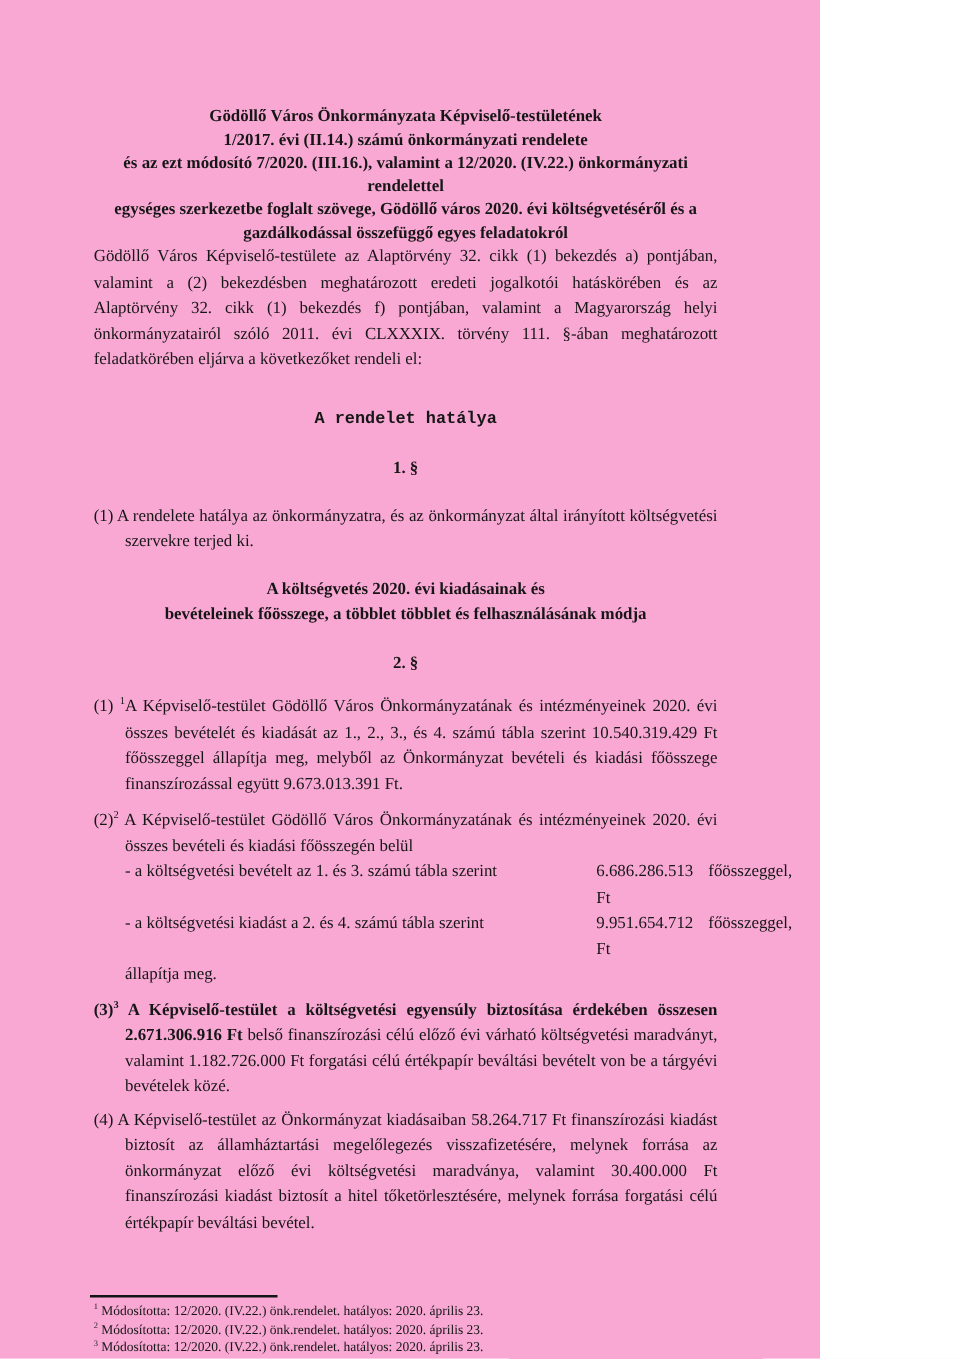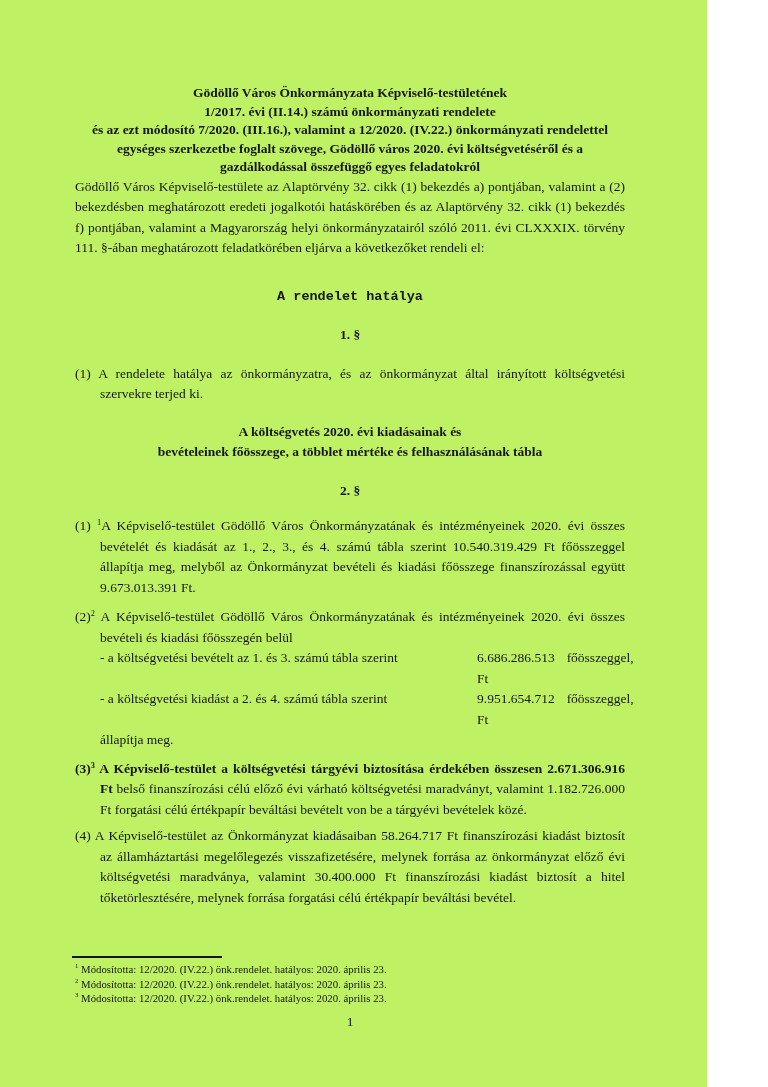--- a/index.html
+++ b/index.html
@@ -1,20 +1,20 @@
 <!DOCTYPE html>
 <html><head>
 <meta charset="utf-8">
 <style>
   * { margin: 0; padding: 0; box-sizing: border-box; }
   html, body { background: #ffffff; }
   .page {
-    width: 707px;
+    width: 656px;
     height: 1087px;
-    background: #bef264;
+    background: #f9a8d4;
     color: #161616;
     font-family: "Liberation Serif", "DejaVu Serif", serif;
     font-size: 13.5px;
     line-height: 20.5px;
     padding: 84px 82px 0 75px;
     overflow: hidden;
     position: relative;
   }
   .title-block { text-align: center; font-weight: bold; line-height: 18.5px; }
   .center-heading { text-align: center; font-weight: bold; }
@@ -54,42 +54,42 @@
 
   <div class="intro">Gödöllő Város Képviselő-testülete az Alaptörvény 32. cikk (1) bekezdés a) pontjában, valamint a (2) bekezdésben meghatározott eredeti jogalkotói hatáskörében és az Alaptörvény 32. cikk (1) bekezdés f) pontjában, valamint a Magyarország helyi önkormányzatairól szóló 2011. évi CLXXXIX. törvény 111. §-ában meghatározott feladatkörében eljárva a következőket rendeli el:</div>
 
   <div class="center-heading h1a">A rendelet hatálya</div>
   <div class="center-heading mark1">1. §</div>
 
   <div class="clause c11"><span>(1)</span><span> A rendelete hatálya az önkormányzatra, és az önkormányzat által irányított költségvetési szervekre terjed ki.</span></div>
 
   <div class="center-heading h2a">
     <div>A költségvetés 2020. évi kiadásainak és</div>
-    <div>bevételeinek főösszege, a többlet mértéke és felhasználásának tábla</div>
+    <div>bevételeinek főösszege, a többlet többlet és felhasználásának módja</div>
   </div>
   <div class="center-heading mark2">2. §</div>
 
   <div class="clause p21"><span>(1) </span><sup>1</sup><span>A Képviselő-testület Gödöllő Város Önkormányzatának és intézményeinek 2020. évi összes bevételét és kiadását az 1., 2., 3., és 4. számú tábla szerint 10.540.319.429 Ft főösszeggel állapítja meg, melyből az Önkormányzat bevételi és kiadási főösszege finanszírozással együtt 9.673.013.391 Ft.</span></div>
 
   <div class="p22">
     <div class="clause"><span>(2)</span><sup>2</sup><span> A Képviselő-testület Gödöllő Város Önkormányzatának és intézményeinek 2020. évi összes bevételi és kiadási főösszegén belül</span></div>
     <div class="amount-row">
       <span class="row-label">- a költségvetési bevételt az 1. és 3. számú tábla szerint</span>
       <span class="row-amount">6.686.286.513 Ft</span>
       <span class="row-suffix">főösszeggel,</span>
     </div>
     <div class="amount-row">
       <span class="row-label">- a költségvetési kiadást a 2. és 4. számú tábla szerint</span>
       <span class="row-amount">9.951.654.712 Ft</span>
       <span class="row-suffix">főösszeggel,</span>
     </div>
     <div class="p2-closing">állapítja meg.</div>
   </div>
 
-  <div class="clause p23"><span class="bold">(3)</span><sup class="bold">3</sup><span class="bold"> A Képviselő-testület a költségvetési tárgyévi biztosítása érdekében összesen 2.671.306.916 Ft</span><span> belső finanszírozási célú előző évi várható költségvetési maradványt, valamint 1.182.726.000 Ft forgatási célú értékpapír beváltási bevételt von be a tárgyévi bevételek közé.</span></div>
+  <div class="clause p23"><span class="bold">(3)</span><sup class="bold">3</sup><span class="bold"> A Képviselő-testület a költségvetési egyensúly biztosítása érdekében összesen 2.671.306.916 Ft</span><span> belső finanszírozási célú előző évi várható költségvetési maradványt, valamint 1.182.726.000 Ft forgatási célú értékpapír beváltási bevételt von be a tárgyévi bevételek közé.</span></div>
 
   <div class="clause p24"><span>(4)</span><span> A Képviselő-testület az Önkormányzat kiadásaiban 58.264.717 Ft finanszírozási kiadást biztosít az államháztartási megelőlegezés visszafizetésére, melynek forrása az önkormányzat előző évi költségvetési maradványa, valamint 30.400.000 Ft finanszírozási kiadást biztosít a hitel tőketörlesztésére, melynek forrása forgatási célú értékpapír beváltási bevétel.</span></div>
 
   <div class="footnote-area">
     <div class="footnote-rule"></div>
     <div><sup>1</sup><span> Módosította: 12/2020. (IV.22.) önk.rendelet. hatályos: 2020. április 23.</span></div>
     <div><sup>2</sup><span> Módosította: 12/2020. (IV.22.) önk.rendelet. hatályos: 2020. április 23.</span></div>
     <div><sup>3</sup><span> Módosította: 12/2020. (IV.22.) önk.rendelet. hatályos: 2020. április 23.</span></div>
   </div>
 

